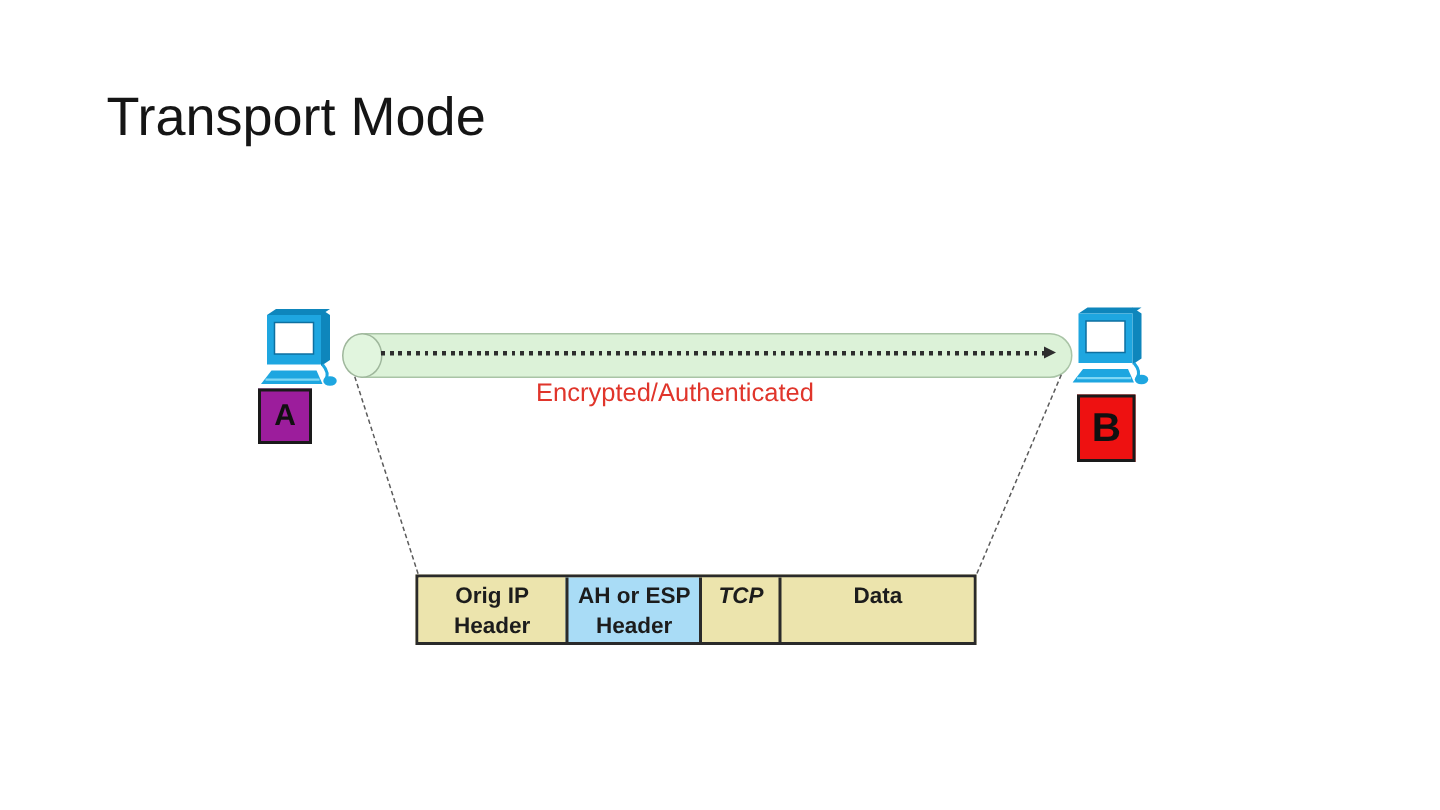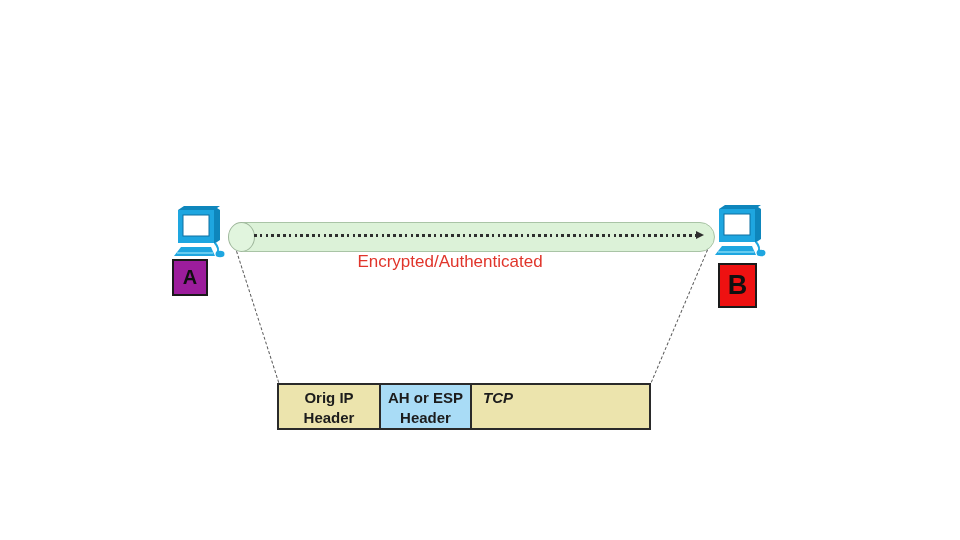--- a/index.html
+++ b/index.html
@@ -62,20 +62,21 @@
   .cell-0 { width:100px; }
   .cell-1 { width:91px; background:#a9dcf6; }
   .cell-2 { width:54px;font-style:italic; }
   .cell-3 { width:132px; }
 </style>
 </head>
 <body>
 
 <div class="slide">
 
+  <h1 class="title">Transport Mode</h1>
 
   <svg class="computer computer-a" viewBox="0 0 52 54">
     <polygon points="40,2 46,6 46,36 40,40" fill="#0e86bc"></polygon>
     <polygon points="4,6 10,2 46,2 40,6" fill="#0e86bc"></polygon>
     <rect x="4" y="6" width="36" height="33" fill="#1ea6e0"></rect>
     <rect x="9" y="11" width="26" height="21" fill="#ffffff" stroke="#0d6fa0" stroke-width="1"></rect>
     <path d="M41,39 q5,6 2,10" stroke="#1ea6e0" stroke-width="2" fill="none"></path>
     <ellipse cx="46" cy="50" rx="4.5" ry="3.2" fill="#1ea6e0"></ellipse>
     <polygon points="0,52 7,43 37,43 41,52" fill="#1ea6e0"></polygon>
     <line x1="3" y1="49" x2="39" y2="49" stroke="#7fd7f5" stroke-width="1.5"></line>
@@ -106,15 +107,16 @@
 
   <div class="tunnel-label">Encrypted/Authenticated</div>
 
   <div class="dash dash-left"></div>
   <div class="dash dash-right"></div>
 
   <div class="packet">
     <div class="packet-cell cell-0">Orig IP Header</div>
     <div class="packet-cell cell-1">AH or ESP Header</div>
     <div class="packet-cell cell-2">TCP</div>
+    <div class="packet-cell cell-3">Data</div>
   </div>
 
 </div>
 
 </body></html>

